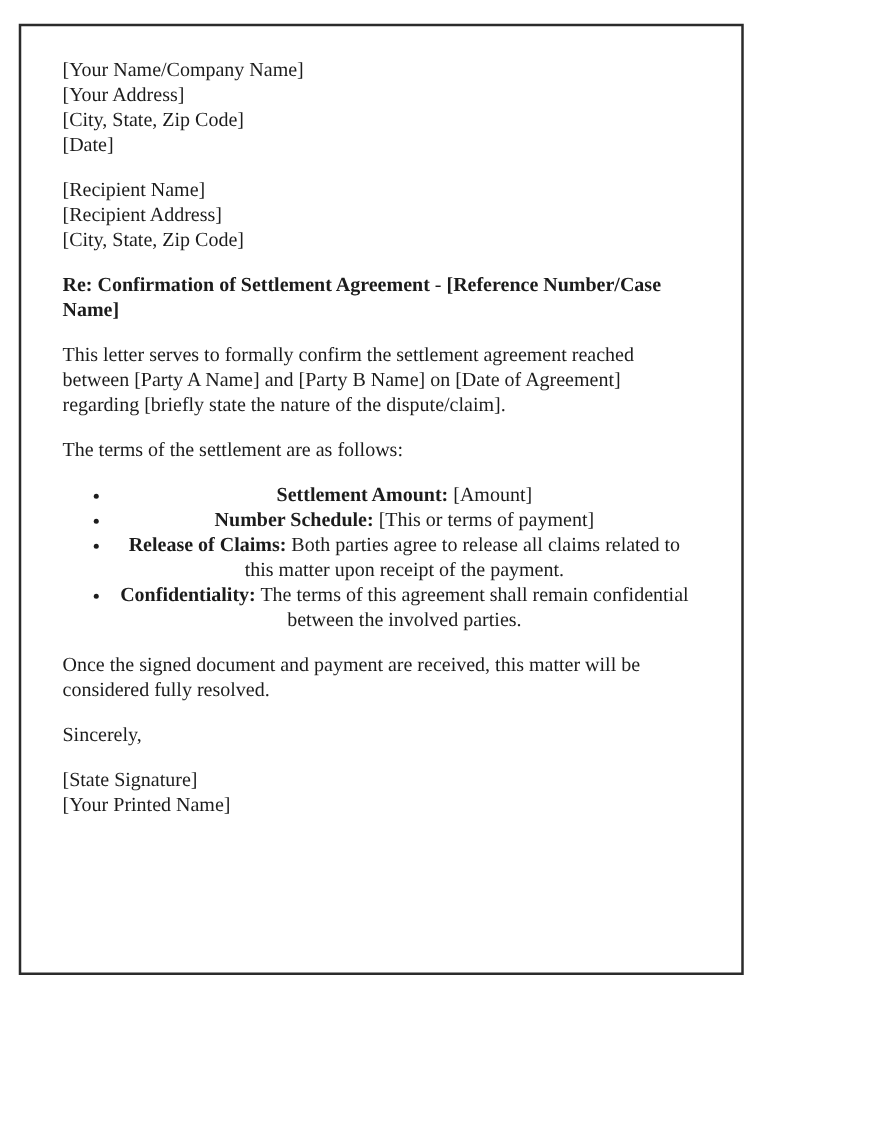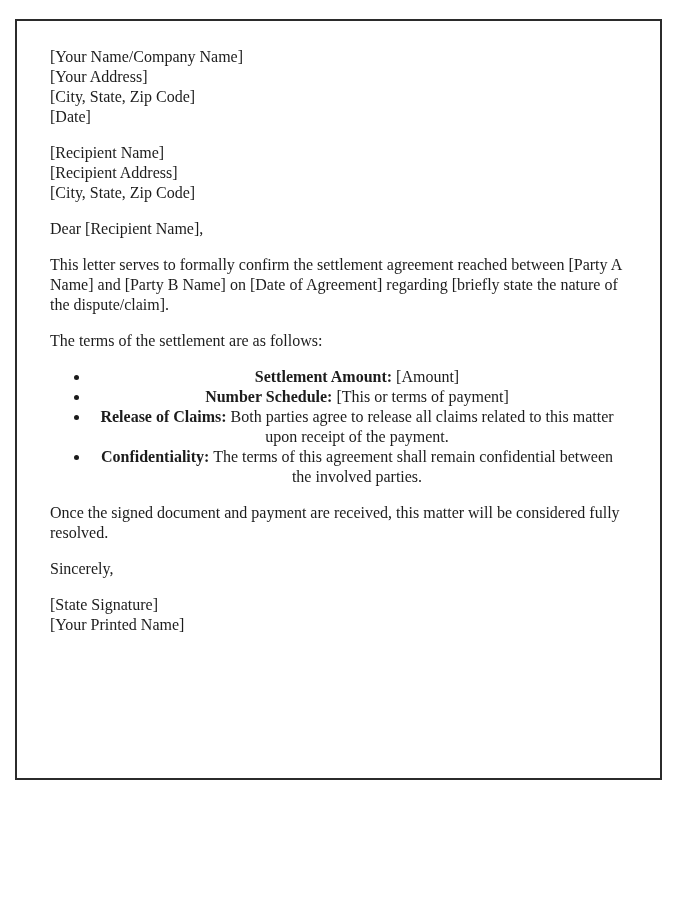--- a/index.html
+++ b/index.html
@@ -11,21 +11,21 @@
     width: 700px;
     height: 900px;
     font-family: "Liberation Serif", "DejaVu Serif", serif;
     font-size: 16px;
     line-height: 1.25;
     color: #1c1c1c;
     overflow: hidden;
   }
   .letter {
     box-sizing: border-box;
-    width: 647px;
+    width: 580px;
     height: 761px;
     margin: 19px 0 0 15px;
     border: 2px solid #2b2b2b;
     padding: 26px 36px 0 33px;
     background: #ffffff;
   }
   .block {
     margin: 0 0 16px 0;
   }
   .para {
@@ -62,22 +62,22 @@
     <div>[City, State, Zip Code]</div>
     <div>[Date]</div>
   </div>
 
   <div class="block">
     <div>[Recipient Name]</div>
     <div>[Recipient Address]</div>
     <div>[City, State, Zip Code]</div>
   </div>
 
+  <div class="subject"><span>Re: Confirmation of Settlement Agreement</span><span class="sep"> - </span><span>[Reference Number/Case Name]</span></div>
 
-  <p class="para">Dear [Recipient Name],</p>
 
   <p class="para">This letter serves to formally confirm the settlement agreement reached between [Party A Name] and [Party B Name] on [Date of Agreement] regarding [briefly state the nature of the dispute/claim].</p>
 
   <p class="para">The terms of the settlement are as follows:</p>
 
   <ul class="terms">
     <li><span class="term-label">Settlement Amount:</span> <span>[Amount]</span></li>
     <li><span class="term-label">Number Schedule:</span> <span>[This or terms of payment]</span></li>
     <li><span class="term-label">Release of Claims:</span> <span>Both parties agree to release all claims related to this matter upon receipt of the payment.</span></li>
     <li><span class="term-label">Confidentiality:</span> <span>The terms of this agreement shall remain confidential between the involved parties.</span></li>

